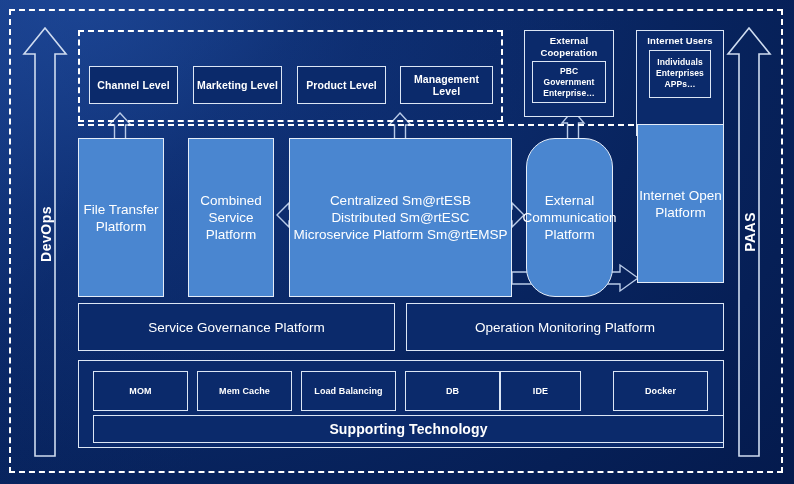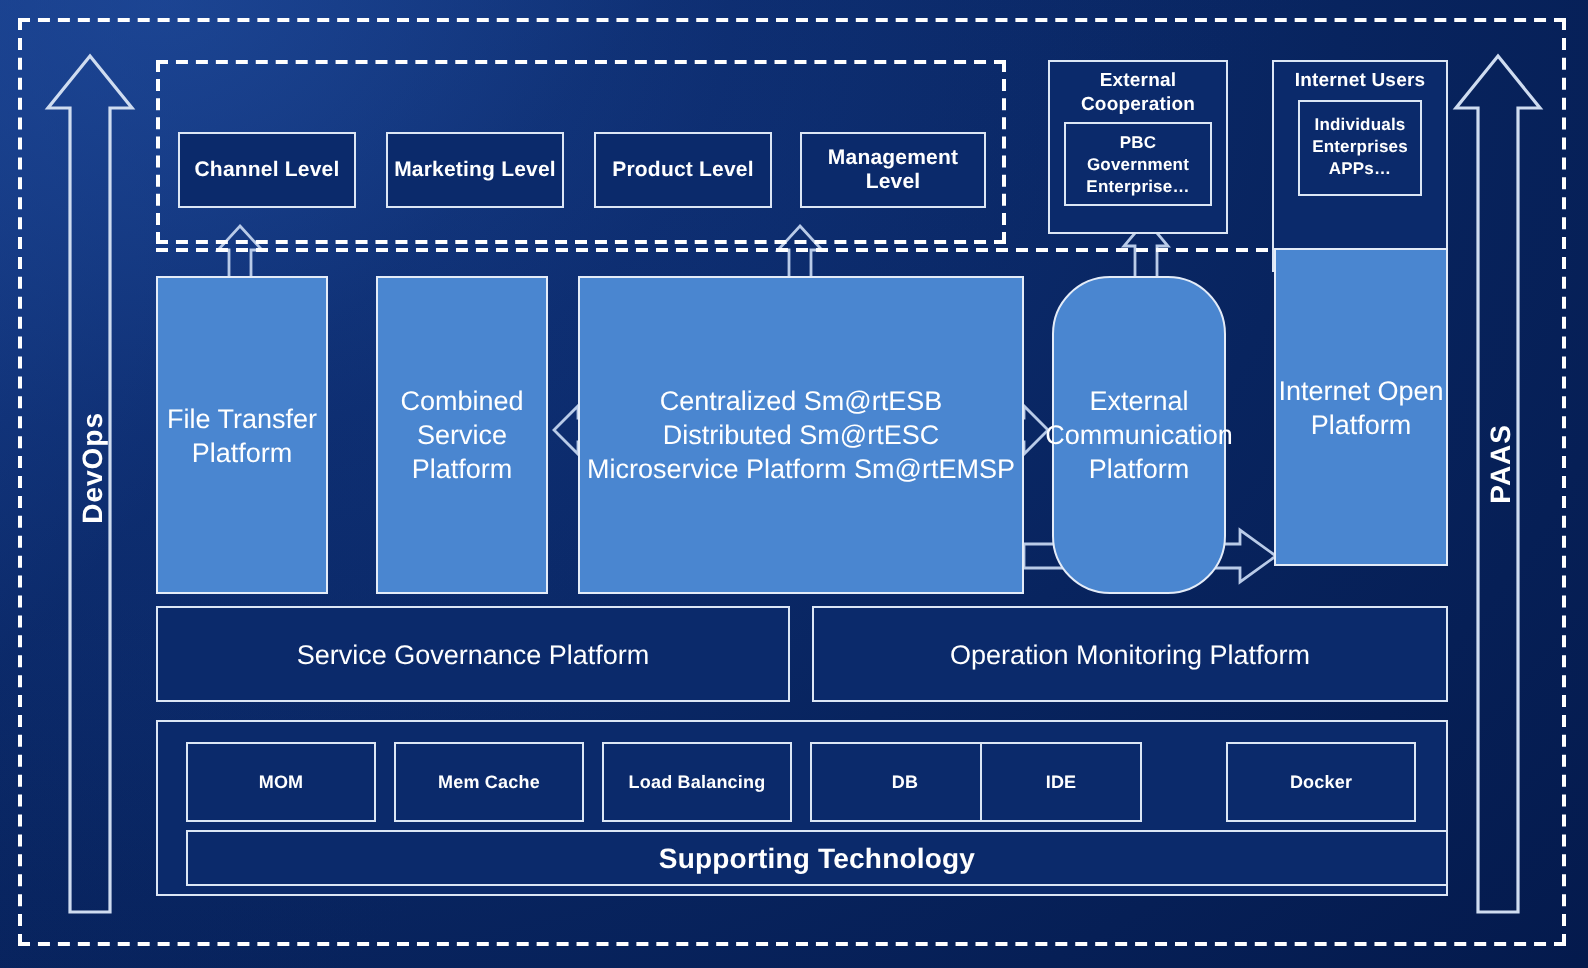--- a/index.html
+++ b/index.html
@@ -146,21 +146,21 @@
   </div>
   <div class="boxbase navybox techlabel" style="left:197px;top:371px;width:95px;height:40px;">
     <span style="white-space:pre-line;">Mem Cache</span>
   </div>
   <div class="boxbase navybox techlabel" style="left:301px;top:371px;width:95px;height:40px;">
     <span style="white-space:pre-line;">Load Balancing</span>
   </div>
   <div class="boxbase navybox techlabel" style="left:405px;top:371px;width:95px;height:40px;">
     <span style="white-space:pre-line;">DB</span>
   </div>
-  <div class="boxbase navybox techlabel" style="left:490px;top:371px;width:81px;height:40px;">
+  <div class="boxbase navybox techlabel" style="left:500px;top:371px;width:81px;height:40px;">
     <span style="white-space:pre-line;">IDE</span>
   </div>
   <div class="boxbase navybox techlabel" style="left:613px;top:371px;width:95px;height:40px;">
     <span style="white-space:pre-line;">Docker</span>
   </div>
 
   <div class="boxbase navybox supportlabel" style="left:93px;top:415px;width:631px;height:28px;">
     <span>Supporting Technology</span>
   </div>
 

